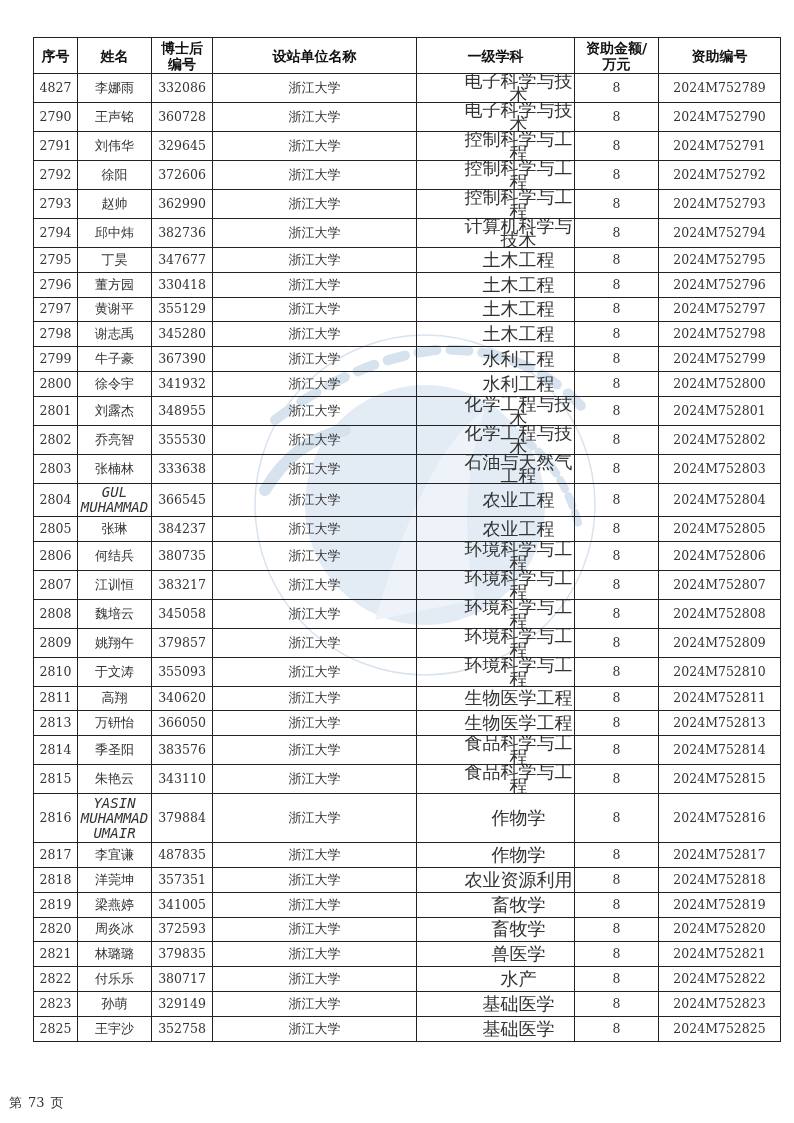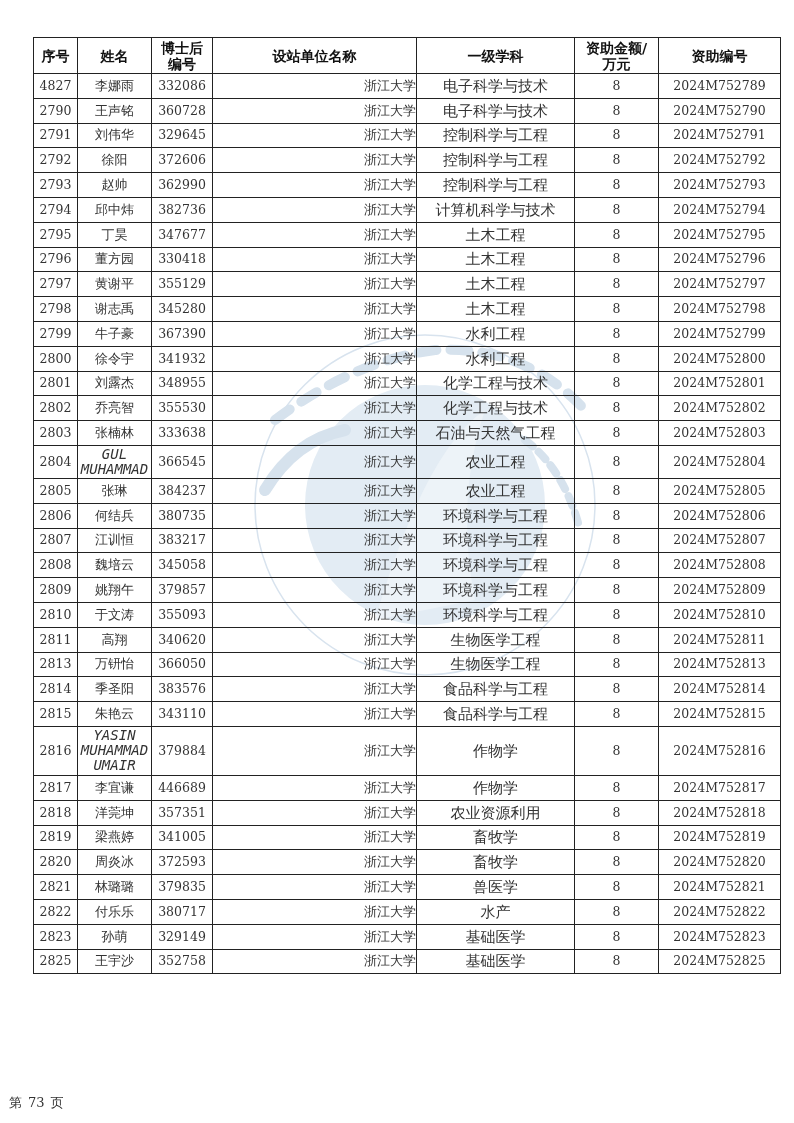--- a/index.html
+++ b/index.html
@@ -8,22 +8,22 @@
   .watermark { position: absolute; left: 235px; top: 300px; width: 380px; height: 420px;
                pointer-events: none; z-index: 0; }
   table.grid { position: absolute; left: 33px; top: 37px; border-collapse: collapse;
                table-layout: fixed; z-index: 1; width: 747px; }
   table.grid th, table.grid td { border: 1.3px solid #222; text-align: center; vertical-align: middle;
                padding: 0; overflow: hidden; }
   table.grid th { font-family: "DejaVu Sans", "Liberation Sans", sans-serif; font-weight: bold;
                font-size: 14px; line-height: 16px; height: 35px; color: #111; }
   table.grid td { font-size: 12.5px; height: 23.8px; line-height: 14px; color: #333; }
   table.grid td.name { font-family: "DejaVu Sans", "Liberation Sans", sans-serif; font-size: 13px; }
-  table.grid td.subject { font-family: "DejaVu Sans", "Liberation Sans", sans-serif; font-size: 15px; }
-  table.grid td.unit { font-family: "DejaVu Sans", "Liberation Sans", sans-serif; font-size: 13px; text-align: right; }
+  table.grid td.subject { font-family: "DejaVu Sans", "Liberation Sans", sans-serif; font-size: 18px; padding-left: 46px; }
+  table.grid td.unit { font-family: "DejaVu Sans", "Liberation Sans", sans-serif; font-size: 13px; }
   table.grid td.latin { font-family: "DejaVu Sans Mono", "Liberation Mono", monospace; font-size: 14px; line-height: 15px; font-style: italic; }
   tr.tall2 td { height: 32px; }
   tr.tall3 td { height: 48px; }
   .footer { position: absolute; top: 1094px; left: 0; width: 794px; text-align: left;
             font-size: 13px; color: #333; font-family: "DejaVu Serif", "Liberation Serif", serif; margin-left: 6px; }
   .footer span { margin: 0 3px; }
 </style>
 </head>
 <body>
 
@@ -297,21 +297,21 @@
         <td class="latin"><span>YASIN</span><br><span>MUHAMMAD</span><br><span>UMAIR</span></td>
         <td>379884</td>
         <td class="unit">浙江大学</td>
         <td class="subject">作物学</td>
         <td>8</td>
         <td>2024M752816</td>
       </tr>
       <tr>
         <td>2817</td>
         <td class="name">李宜谦</td>
-        <td>446689</td>
+        <td>487835</td>
         <td class="unit">浙江大学</td>
         <td class="subject">作物学</td>
         <td>8</td>
         <td>2024M752817</td>
       </tr>
       <tr>
         <td>2818</td>
         <td class="name">洋莞坤</td>
         <td>357351</td>
         <td class="unit">浙江大学</td>

